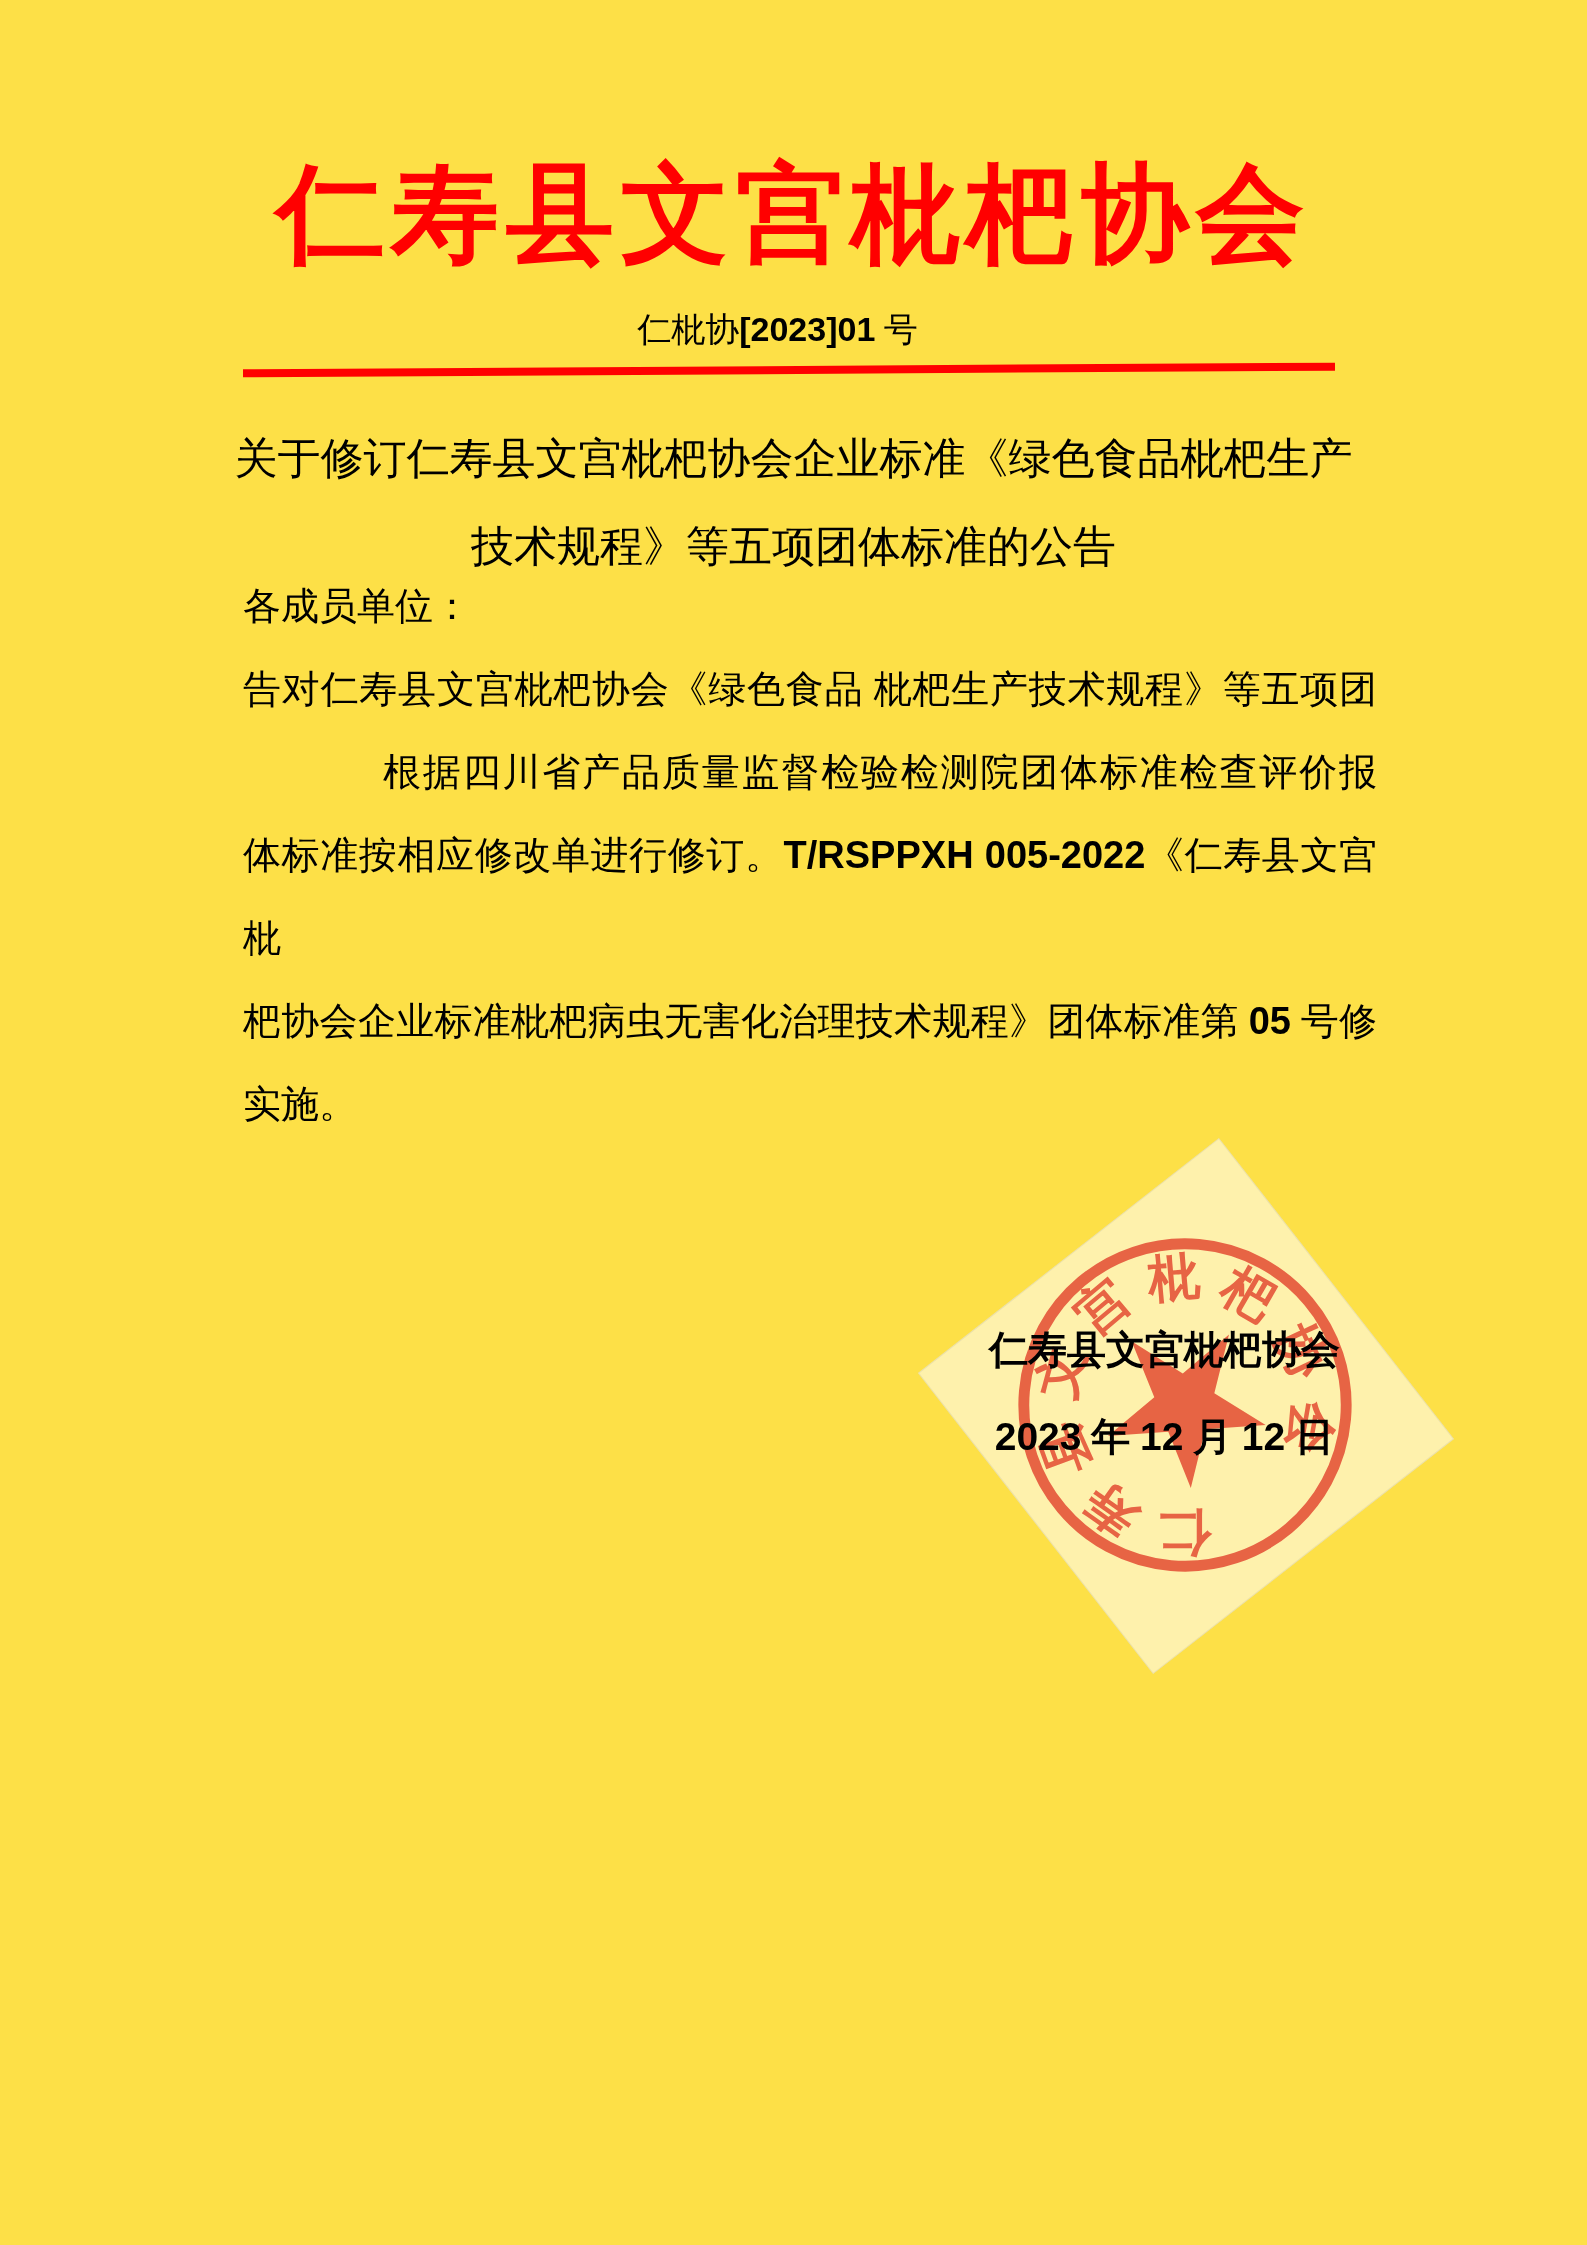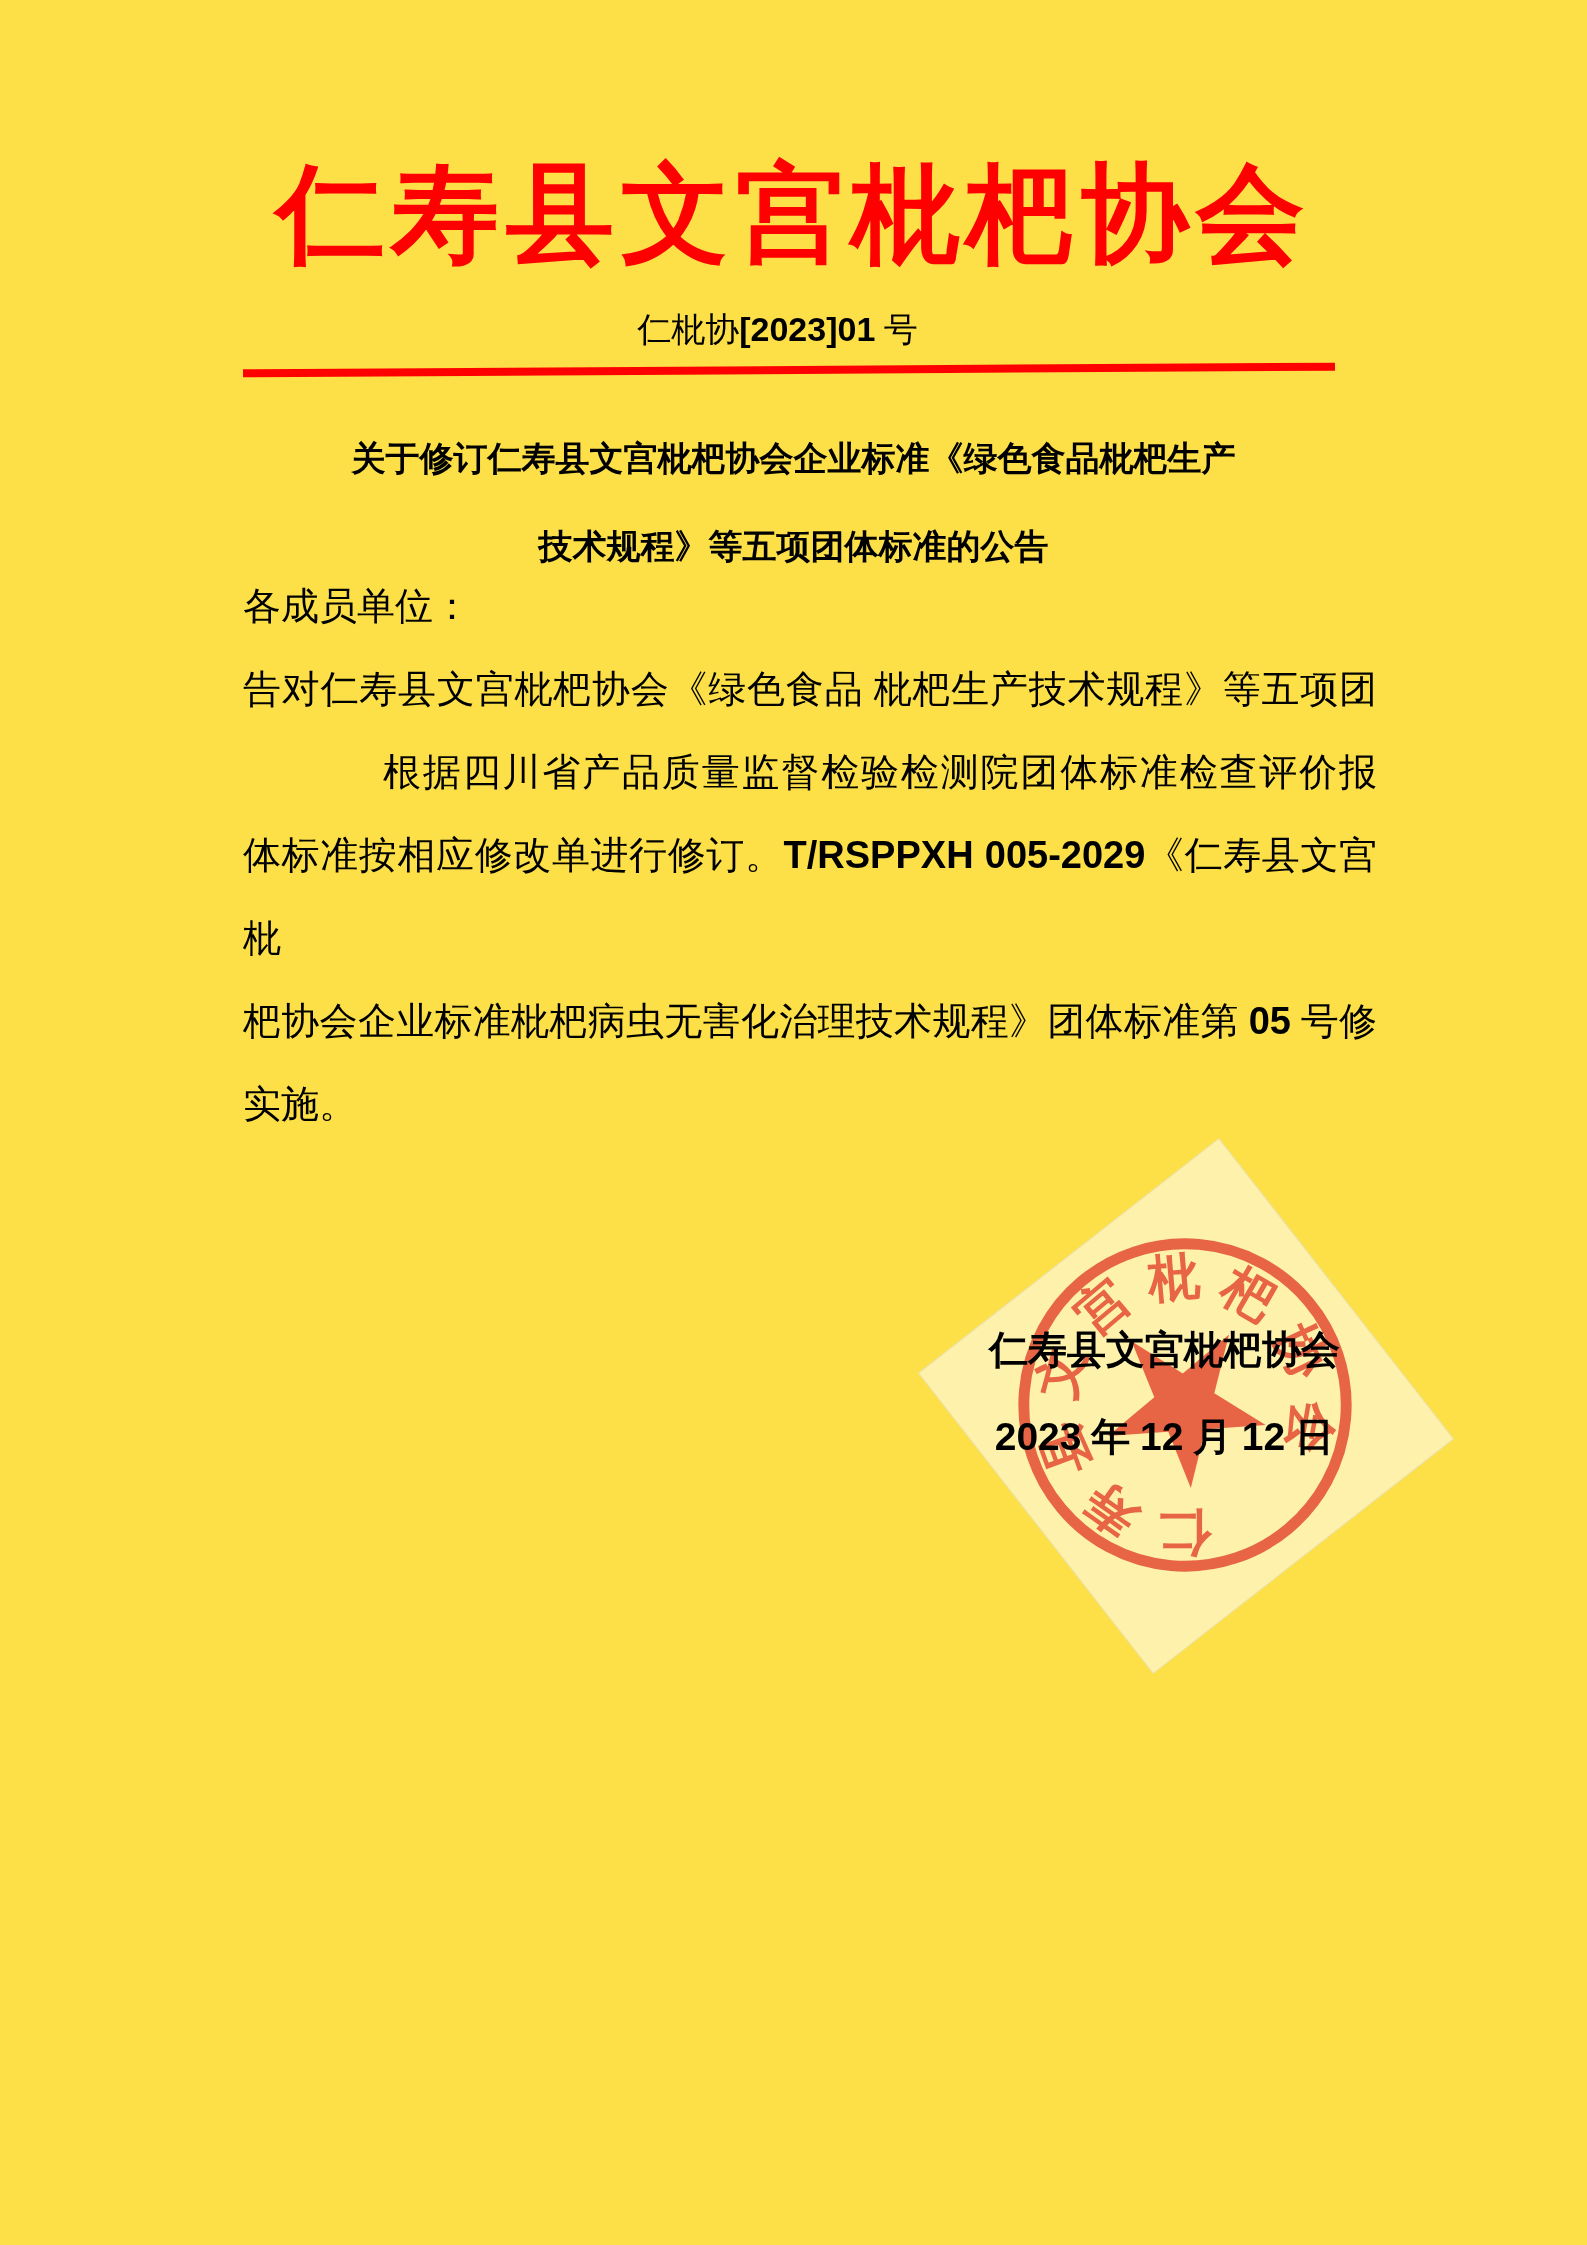--- a/index.html
+++ b/index.html
@@ -38,23 +38,23 @@
   .red-rule{
     position:absolute;
     left:243px;top:366px;
     width:1092px;height:8px;
     transform:rotate(-0.35deg);
   }
   .heading{
     position:absolute;
     top:415px;left:0;width:100%;
     text-align:center;
-    font-size:34px;
+    font-size:43px;
     line-height:88px;
-    font-weight:700;
+    font-weight:400;
   }
   .content{
     position:absolute;
     left:243px;top:565px;
     width:1134px;
     font-size:38px;
     line-height:83px;
   }
   .line{min-height:83px;}
   .line.just{text-align:justify;text-align-last:justify;}
@@ -108,21 +108,21 @@
   <div class="heading">
     <div>关于修订仁寿县文宫枇杷协会企业标准《绿色食品枇杷生产</div>
     <div>技术规程》等五项团体标准的公告</div>
   </div>
 
   <div class="content">
     <div class="line">各成员单位：</div>
     <div id="body-lines">
         <div class="line just"><span>告对仁寿县文宫枇杷协会《绿色食品 枇杷生产技术规程》等五项团</span></div>
         <div class="line just ind"><span>根据四川省产品质量监督检验检测院团体标准检查评价报</span></div>
-        <div class="line just"><span>体标准按相应修改单进行修订。</span><span class="b-lat">T/RSPPXH 005-2029</span><span>《仁寿县文宫枇</span></div>
+        <div class="line just"><span>体标准按相应修改单进行修订。</span><span class="b-lat">T/RSPPXH 005-2022</span><span>《仁寿县文宫枇</span></div>
         <div class="line just"><span>杷协会企业标准枇杷病虫无害化治理技术规程》团体标准第 </span><span class="b-lat">05</span><span> 号修</span></div>
         <div class="line"><span>实施。</span></div>
       </div>
   </div>
 
   <div class="stamp-bg"></div>
 
   <svg id="stamp" class="stamp" viewBox="0 0 360 360">
       <g transform="rotate(-40 180 180)">
         <circle cx="180" cy="180" r="163" fill="none" stroke="#e2462e" stroke-width="11"></circle>

